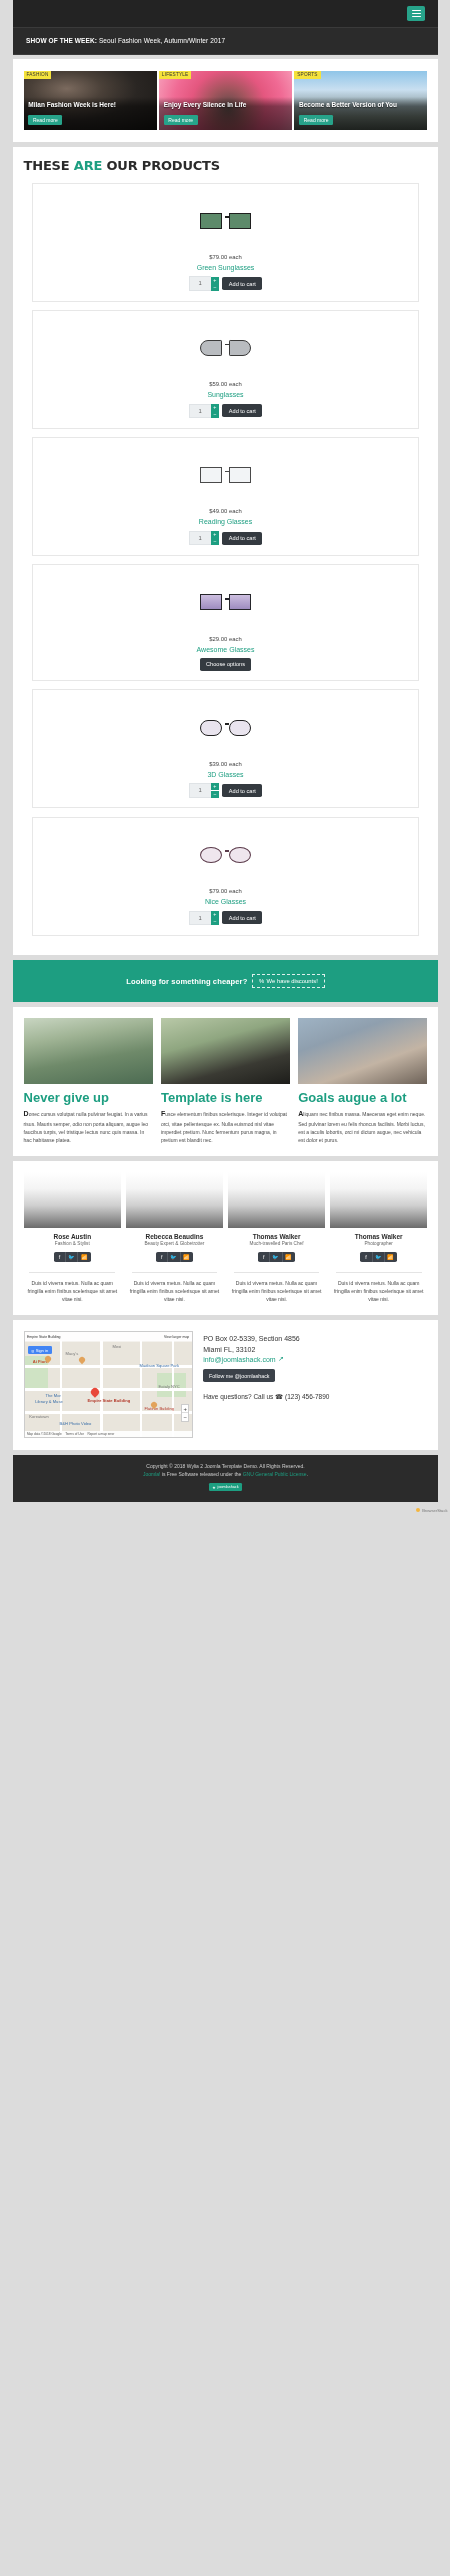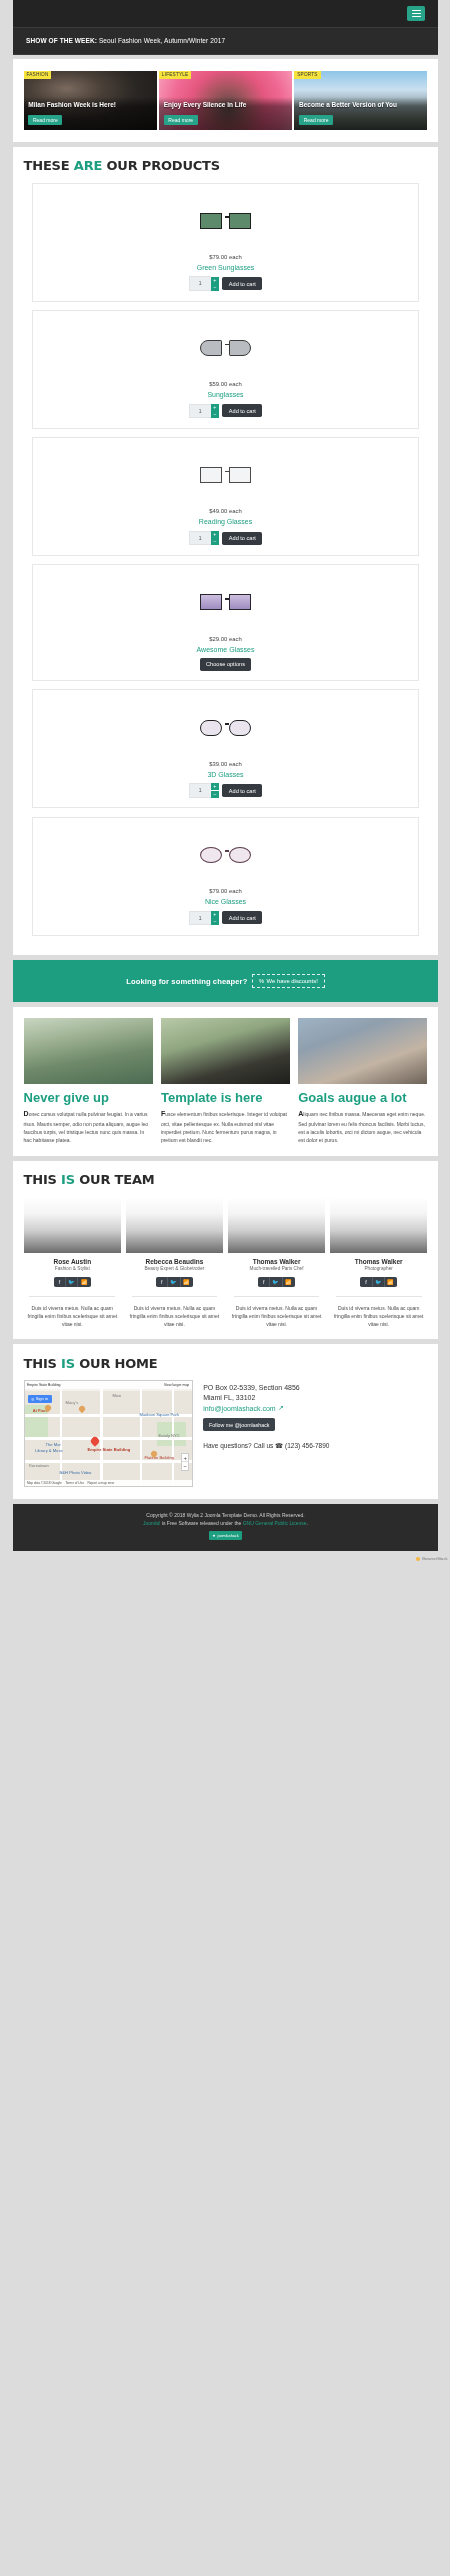--- a/index.html
+++ b/index.html
@@ -501,21 +501,20 @@
       <div class="th">
         <div class="th-img th3"></div>
         <div class="th-title">Goals augue a lot</div>
         <div class="th-body"><span class="dc">A</span><span>liquam nec finibus massa. Maecenas eget enim neque. Sed pulvinar lorem eu felis rhoncus facilisis. Morbi luctus, est a iaculis lobortis, orci mi dictum augue, nec vehicula est dolor et purus.</span></div>
       </div>
 
     </div>
   </div>
 
   <div class="block">
-    <div class="sechead"><span>THIS </span><span class="hl">IS</span><span> OUR TEAM</span></div>
     <div class="team">
 
       <div class="tm">
         <div class="tm-img"></div>
         <div class="tm-name">Rose Austin</div>
         <div class="tm-role">Fashion &amp; Stylist</div>
         <div class="social">
           <div>f</div>
           <div>🐦</div>
           <div>📶</div>
@@ -560,21 +559,20 @@
           <div>📶</div>
         </div>
         <div class="tm-sep"></div>
         <div class="tm-desc">Duis id viverra metus. Nulla ac quam fringilla enim finibus scelerisque sit amet vitae nisi.</div>
       </div>
 
     </div>
   </div>
 
   <div class="block">
-    <div class="sechead"><span>THIS </span><span class="hl">IS</span><span> OUR HOME</span></div>
 
     <div class="home">
 
       <div class="mapbox">
         <div class="map-green" style="left:0;top:23.5px;width:23.5px;height:35px;"></div>
         <div class="map-green" style="right:5.9px;top:41px;width:29px;height:23.5px;"></div>
         <div class="map-road" style="left:0;top:33px;width:100%;height:2.3px;"></div>
         <div class="map-road" style="left:0;top:56px;width:100%;height:2.9px;"></div>
         <div class="map-road" style="left:0;top:79px;width:100%;height:2.3px;"></div>
         <div class="map-road" style="left:35px;top:8.2px;width:2.9px;height:100%;"></div>

